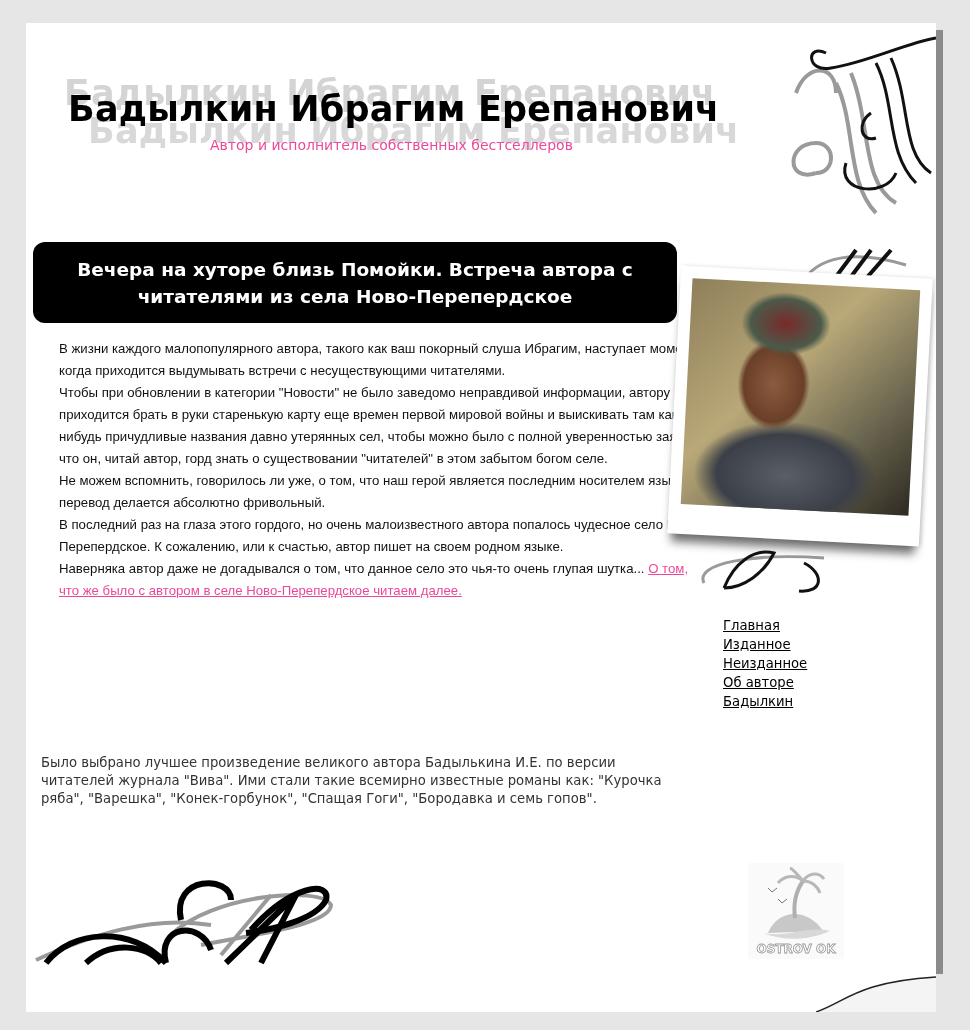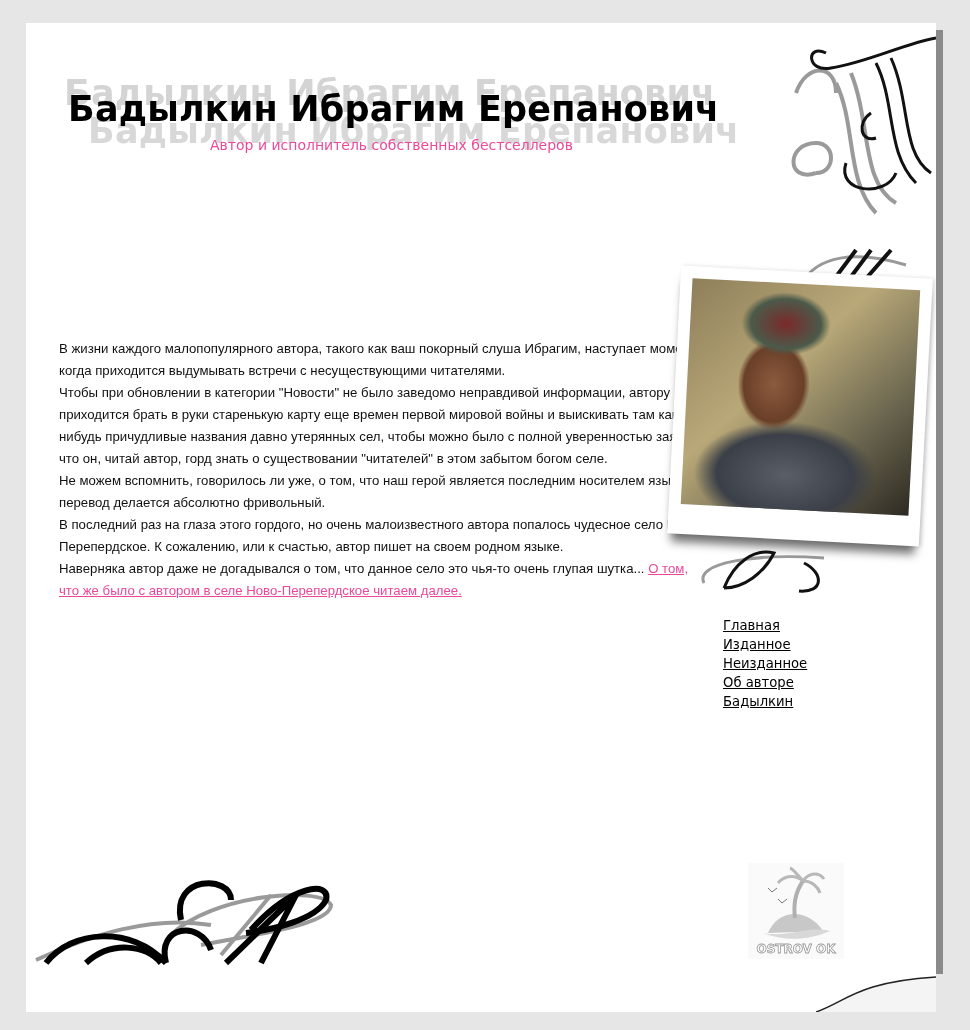--- a/index.html
+++ b/index.html
@@ -170,20 +170,21 @@
   <svg class="flourish" style="left:668px; top:520px;" width="150" height="55" viewBox="0 0 150 55">
     <g fill="none" stroke="#9a9a9a" stroke-width="3">
         <path d="M10 40 C0 20, 60 10, 130 15"></path>
       </g>
     <g fill="none" stroke="#111" stroke-width="3">
       <path d="M30 45 C40 20, 60 5, 80 10 C70 30, 50 45, 30 45"></path>
       <path d="M110 20 C130 30, 130 50, 105 48"></path>
     </g>
   </svg>
 
+  <div class="news-heading h1">Вечера на хуторе близь Помойки. Встреча автора с читателями из села Ново-Перепердское</div>
 
   <div class="article-body">
     <p>В жизни каждого малопопулярного автора, такого как ваш покорный слуша Ибрагим, наступает момент, когда приходится выдумывать встречи с несуществующими читателями.</p>
     <p>Чтобы при обновлении в категории "Новости" не было заведомо неправдивой информации, автору приходится брать в руки старенькую карту еще времен первой мировой войны и выискивать там какие-нибудь причудливые названия давно утерянных сел, чтобы можно было с полной уверенностью заявить, что он, читай автор, горд знать о существовании "читателей" в этом забытом богом селе.</p>
     <p>Не можем вспомнить, говорилось ли уже, о том, что наш герой является последним носителем языка и перевод делается абсолютно фривольный.</p>
     <p>В последний раз на глаза этого гордого, но очень малоизвестного автора попалось чудесное село Ново-Перепердское. К сожалению, или к счастью, автор пишет на своем родном языке.</p>
     <p><span>Наверняка автор даже не догадывался о том, что данное село это чья-то очень глупая шутка...</span> <a class="read-more">О том, что же было с автором в селе Ново-Перепердское читаем далее.</a></p>
   </div>
 
   <div class="polaroid">
@@ -191,20 +192,21 @@
   </div>
 
   <ul class="nav">
     <li><a>Главная</a></li>
     <li><a>Изданное</a></li>
     <li><a>Неизданное</a></li>
     <li><a>Об авторе</a></li>
     <li><a>Бадылкин</a></li>
   </ul>
 
+  <div class="article2-body">Было выбрано лучшее произведение великого автора Бадылькина И.Е. по версии читателей журнала "Вива". Ими стали такие всемирно известные романы как: "Курочка ряба", "Варешка", "Конек-горбунок", "Спащая Гоги", "Бородавка и семь гопов".</div>
 
   <svg class="flourish" style="left:5px; top:852px;" width="320" height="90" viewBox="0 0 320 90">
     <g fill="none" stroke="#9a9a9a" stroke-width="4">
       <path d="M5 85 C60 60, 120 40, 180 50"></path>
       <path d="M140 60 C180 20, 290 10, 300 30 C300 50, 220 60, 170 70"></path>
       <path d="M190 80 L240 20"></path>
     </g>
     <g fill="none" stroke="#000" stroke-width="6">
       <path d="M15 88 C40 55, 100 50, 135 88"></path>
       <path d="M55 88 C80 65, 115 70, 130 88"></path>

